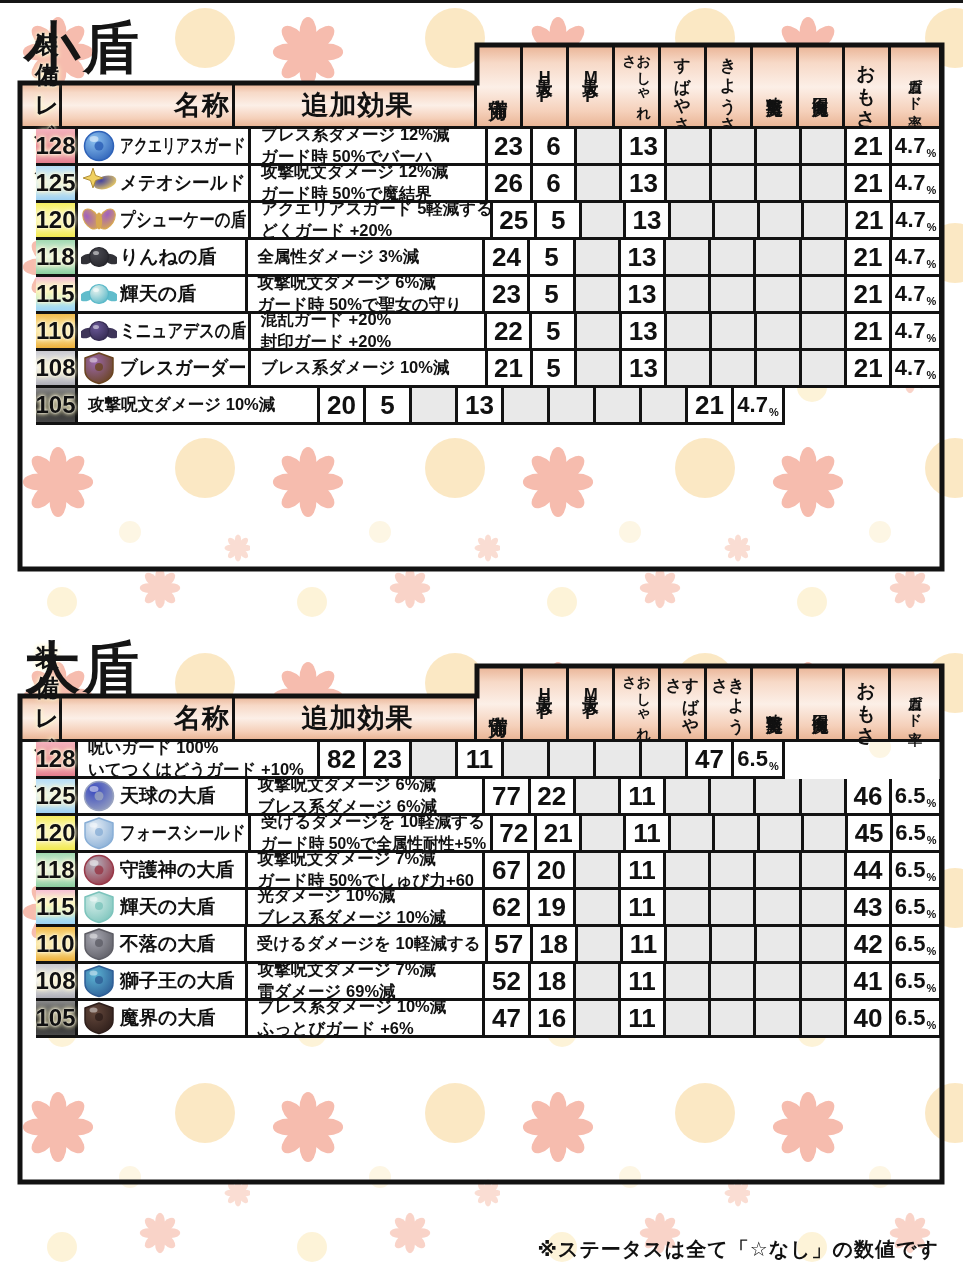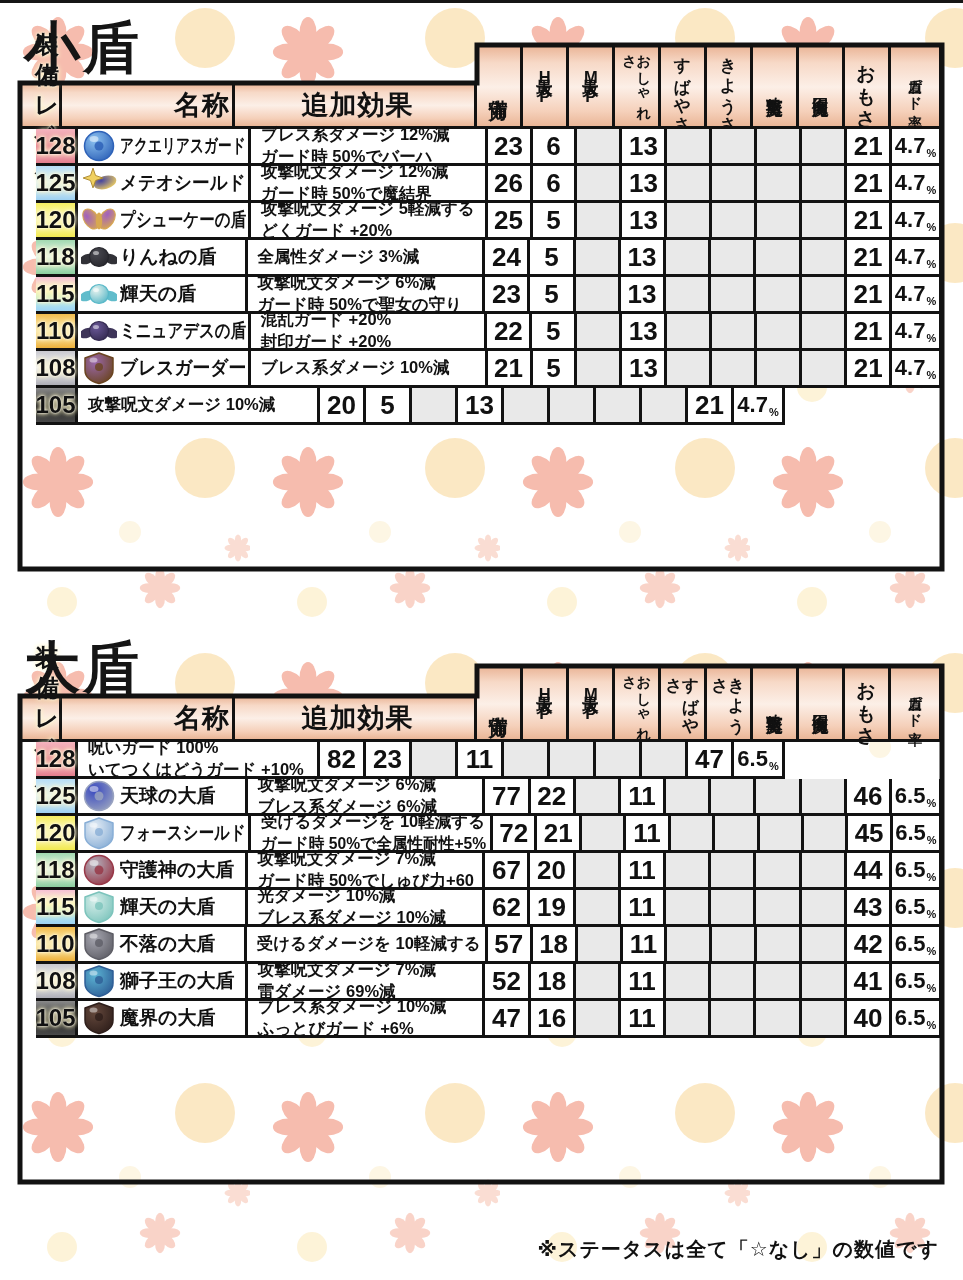--- a/index.html
+++ b/index.html
@@ -235,21 +235,21 @@
                   <stop offset="100%" stop-color="#d8a850"></stop>
                 </radialGradient>
               </defs>
               <ellipse cx="-8" cy="-1" rx="7" ry="11" transform="rotate(-32 -8 -1)" fill="url(#ig0_2)" stroke="#d8a850" stroke-width="1"></ellipse>
               <ellipse cx="8" cy="-1" rx="7" ry="11" transform="rotate(32 8 -1)" fill="url(#ig0_2)" stroke="#d8a850" stroke-width="1"></ellipse>
               <ellipse cy="1" rx="3.2" ry="8.5" fill="#d8a850"></ellipse>
             </svg>
             <div class="name-box"><span class="fitx" style="transform: scaleX(0.818182);">プシューケーの盾</span></div>
           </div>
           <div class="c fx">
-            <div class="fx-line"><span class="fitx">攻撃呪文ダメージ 5軽減する</span></div>
+            <div class="fx-line"><span class="fitx">アクエリアスガード 5軽減する</span></div>
             <div class="fx-line"><span class="fitx">どくガード +20%</span></div>
           </div>
           <div class="c stat">
             <span class="val">25</span>
           </div>
           <div class="c stat">
             <span class="val">5</span>
           </div>
           <div class="c stat empty"></div>
           <div class="c stat">

